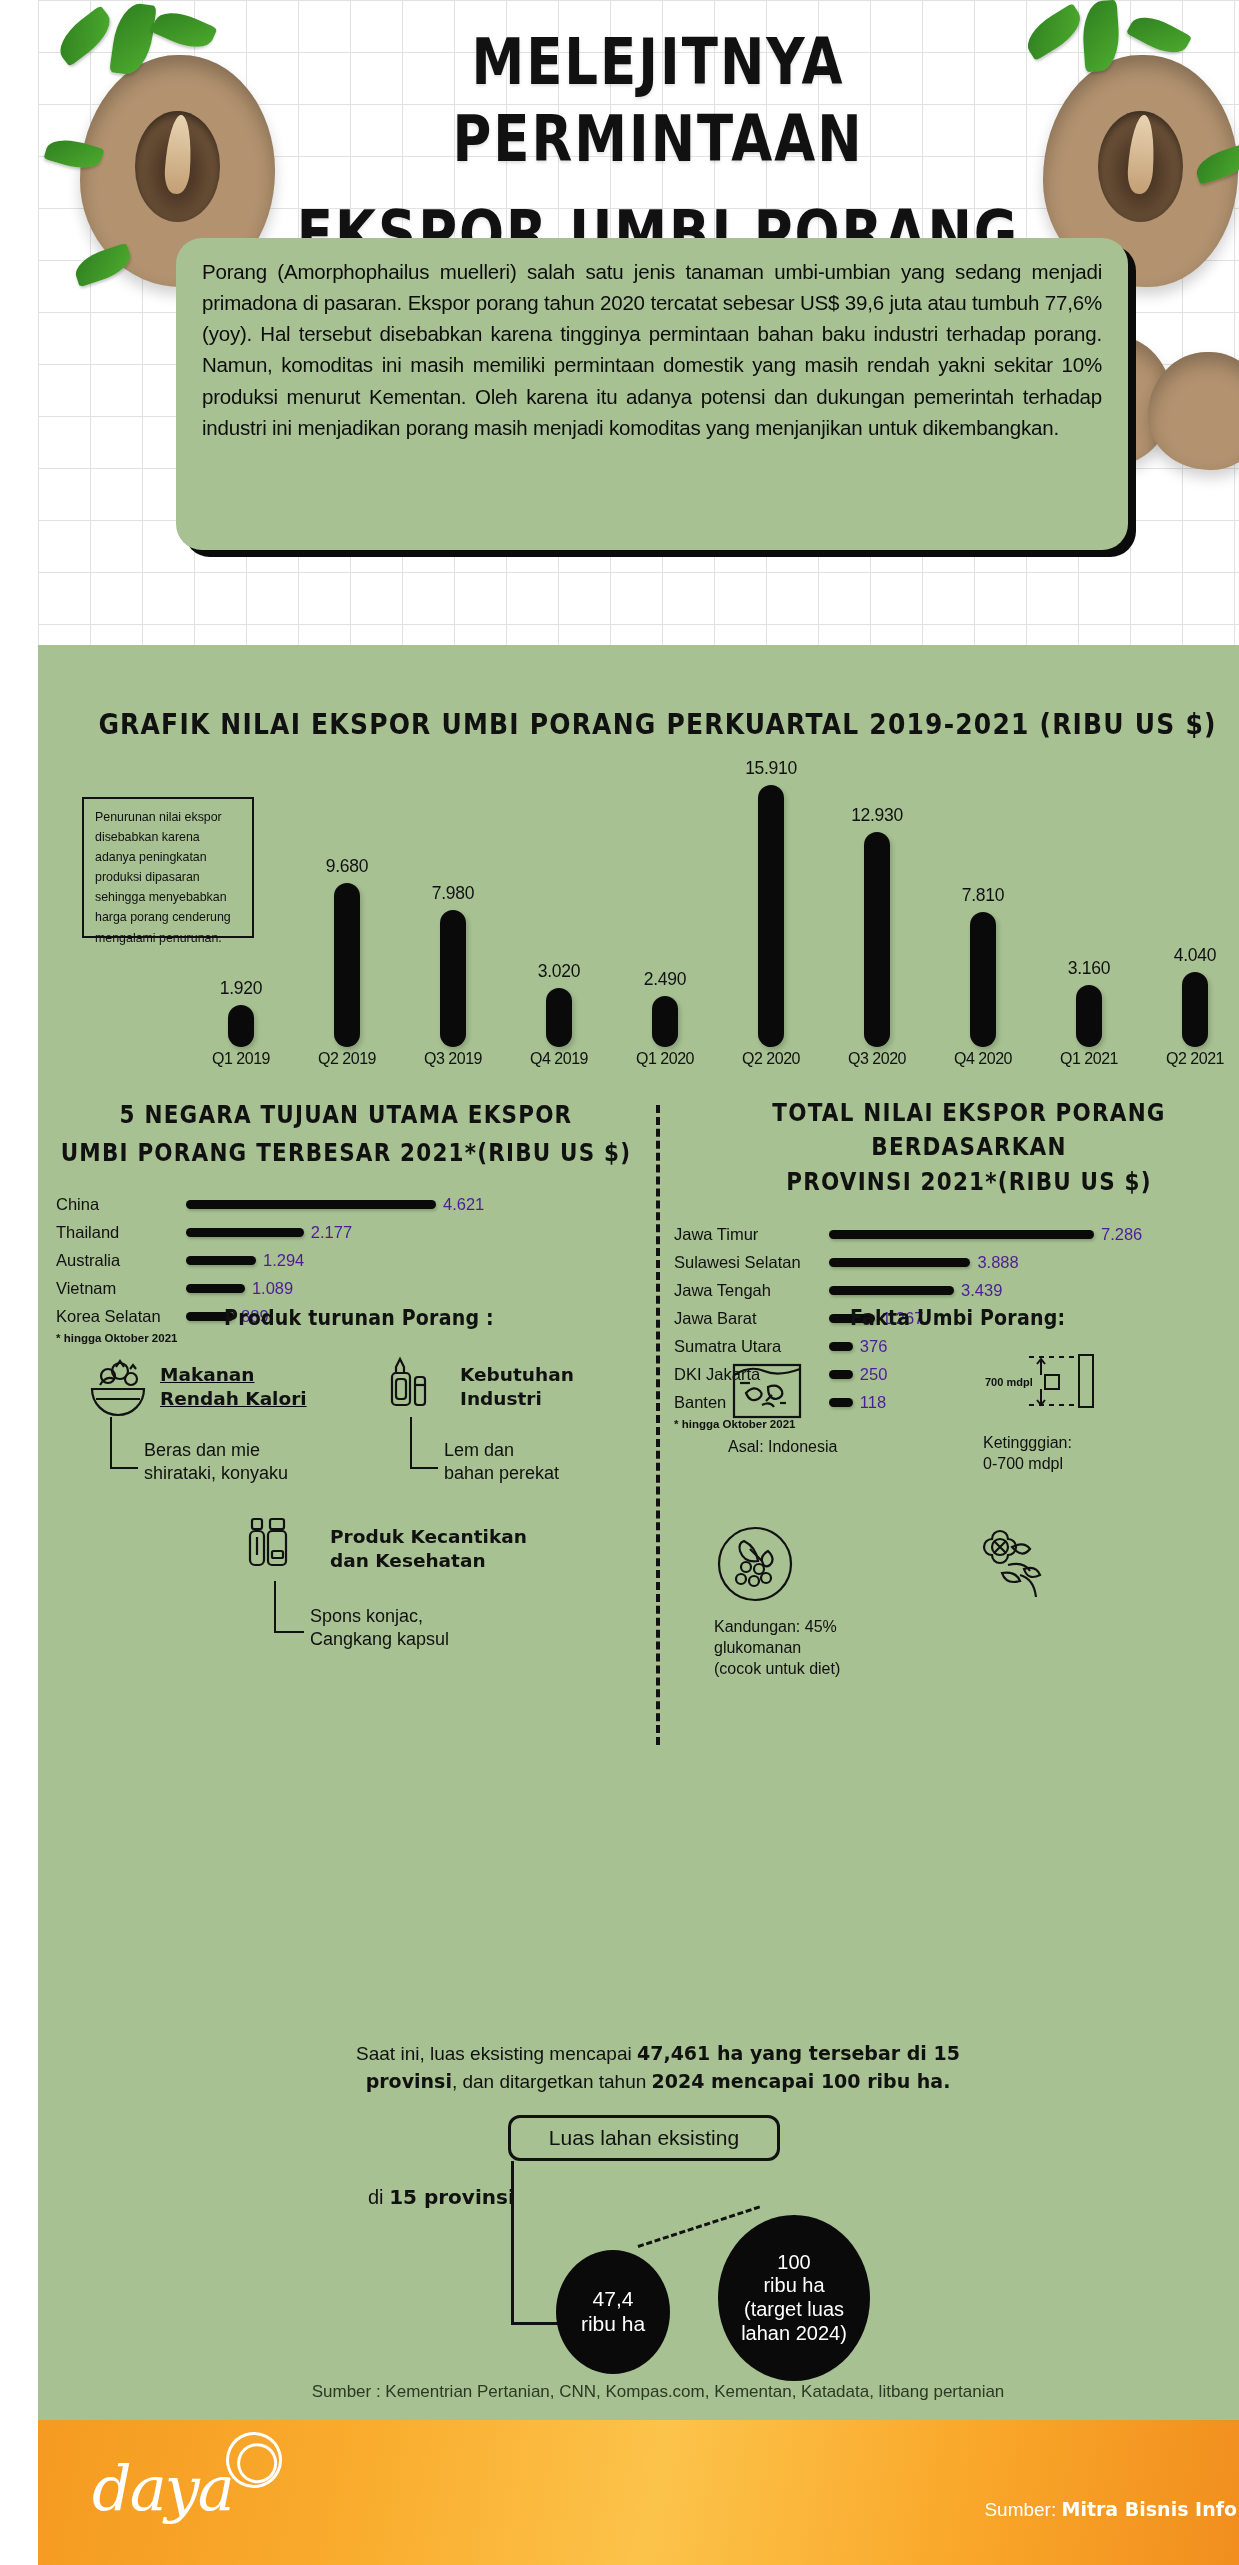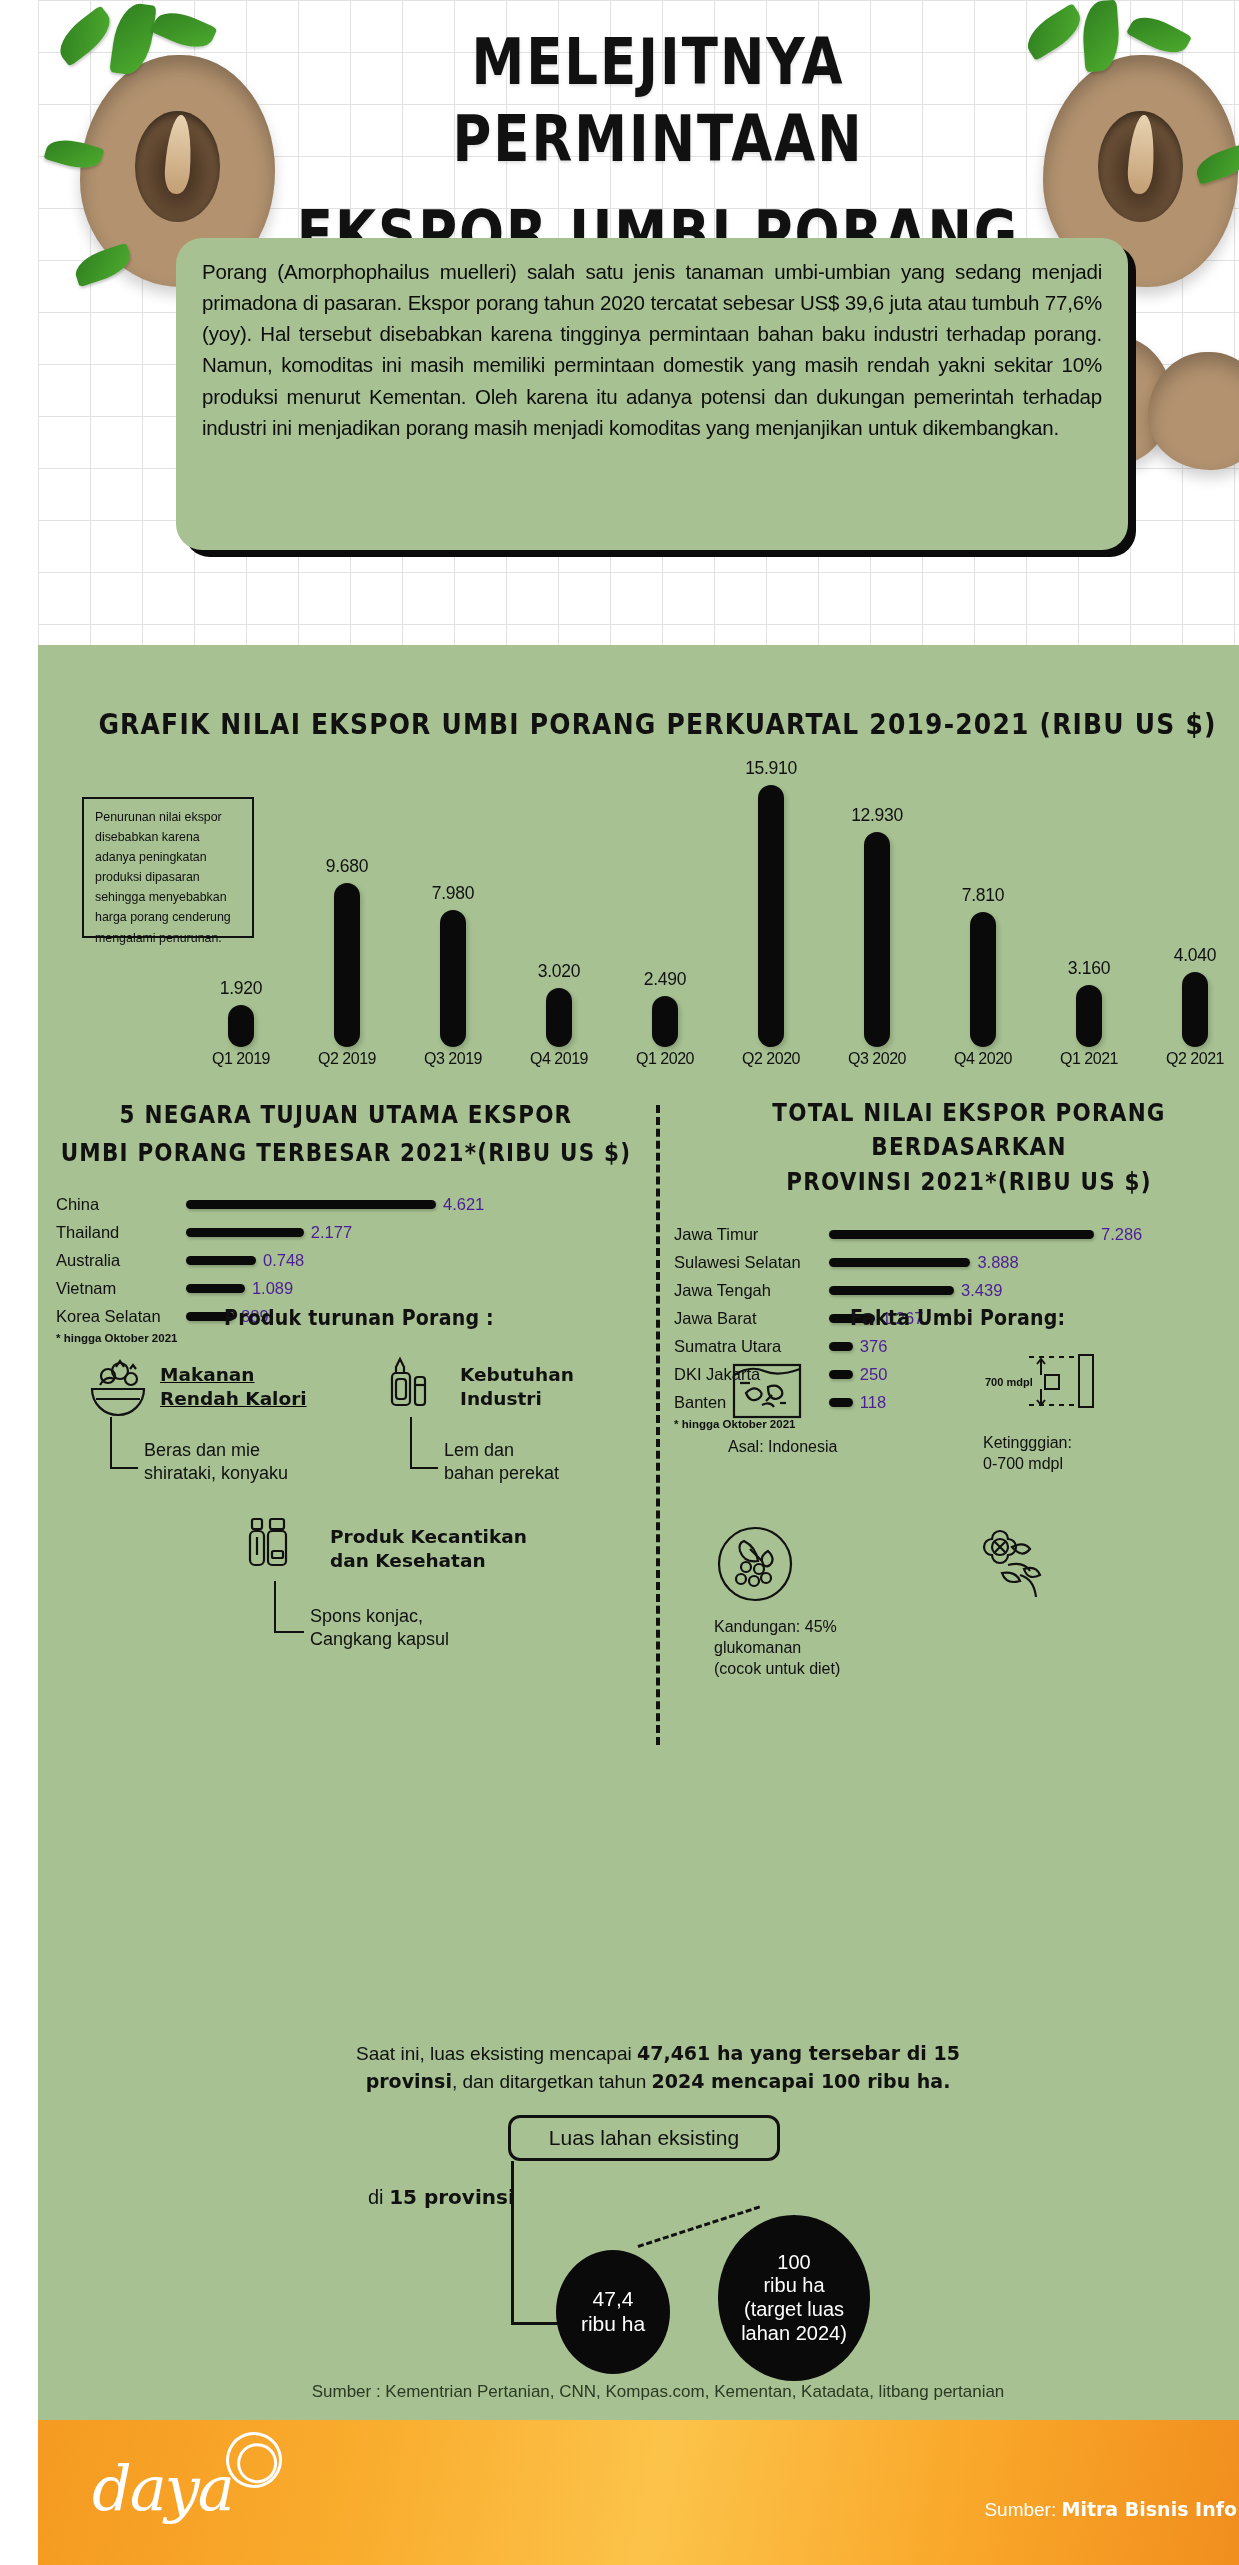--- a/index.html
+++ b/index.html
@@ -285,21 +285,21 @@
             <div class="hbar-val">4.621</div>
           </div>
           <div class="hbar-row">
             <div class="hbar-label" style="width: 130px;">Thailand</div>
             <div class="hbar" style="width: 117.778px;"></div>
             <div class="hbar-val">2.177</div>
           </div>
           <div class="hbar-row">
             <div class="hbar-label" style="width: 130px;">Australia</div>
             <div class="hbar" style="width: 70.0065px;"></div>
-            <div class="hbar-val">0.748</div>
+            <div class="hbar-val">1.294</div>
           </div>
           <div class="hbar-row">
             <div class="hbar-label" style="width: 130px;">Vietnam</div>
             <div class="hbar" style="width: 58.9158px;"></div>
             <div class="hbar-val">1.089</div>
           </div>
           <div class="hbar-row">
             <div class="hbar-label" style="width: 130px;">Korea Selatan</div>
             <div class="hbar" style="width: 48.0957px;"></div>
             <div class="hbar-val">889</div>

